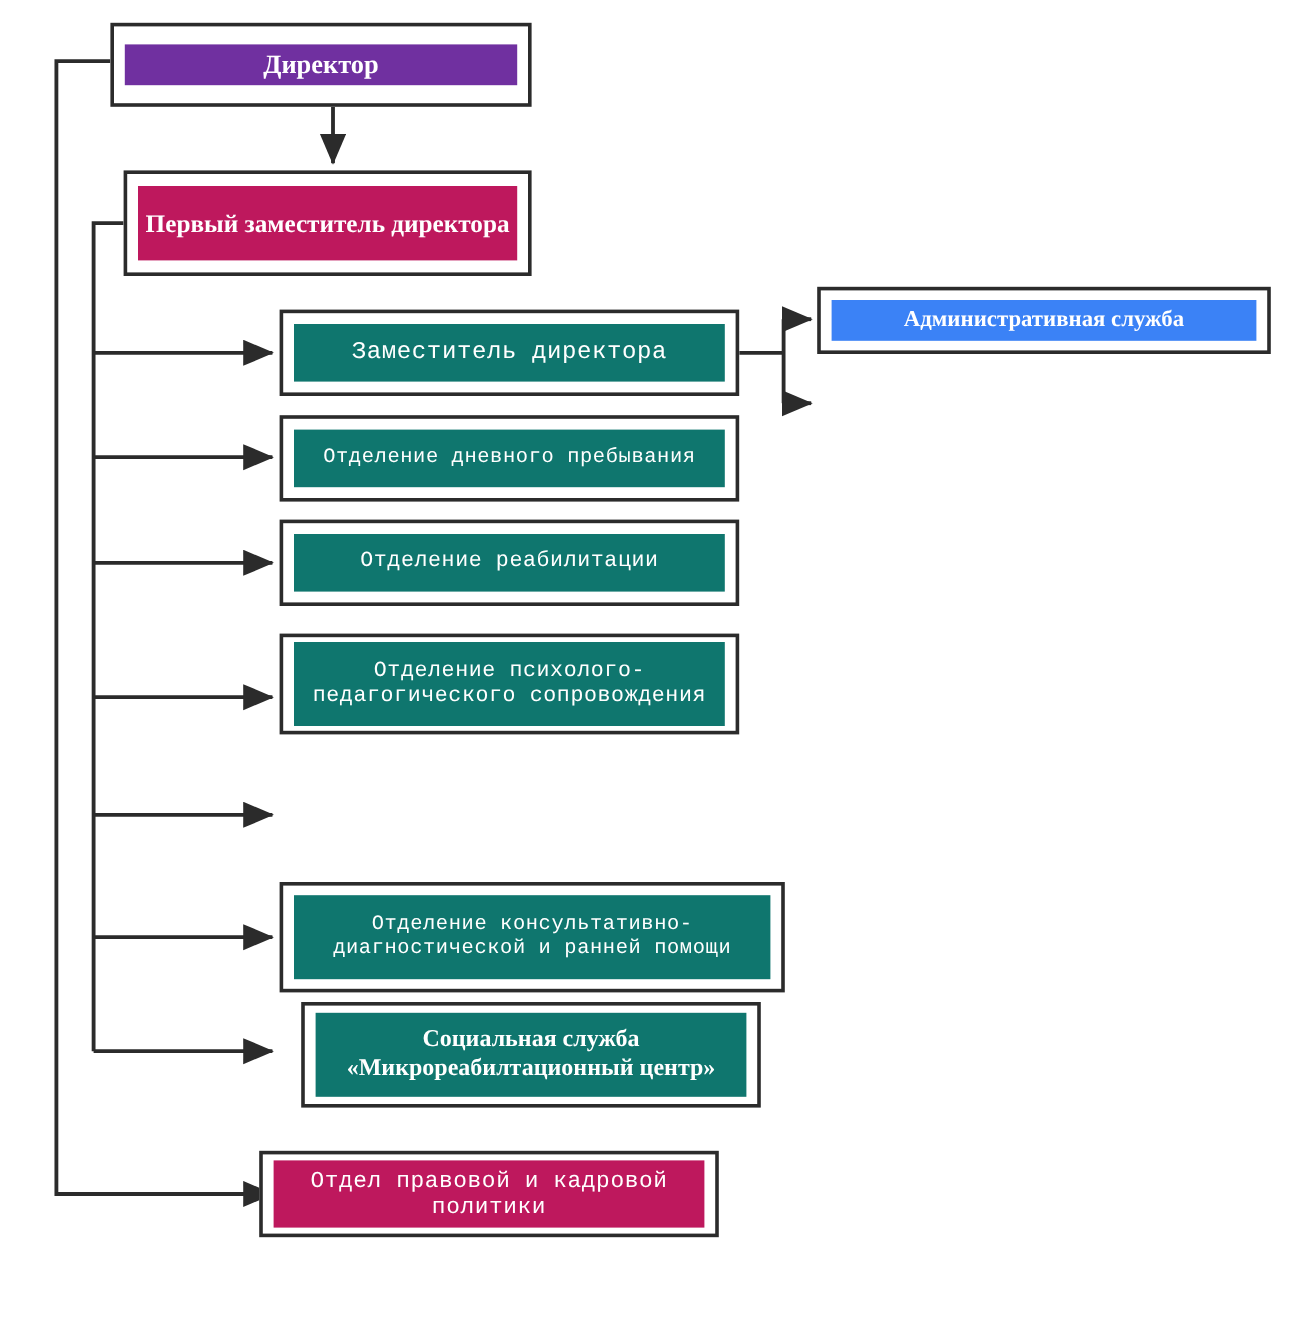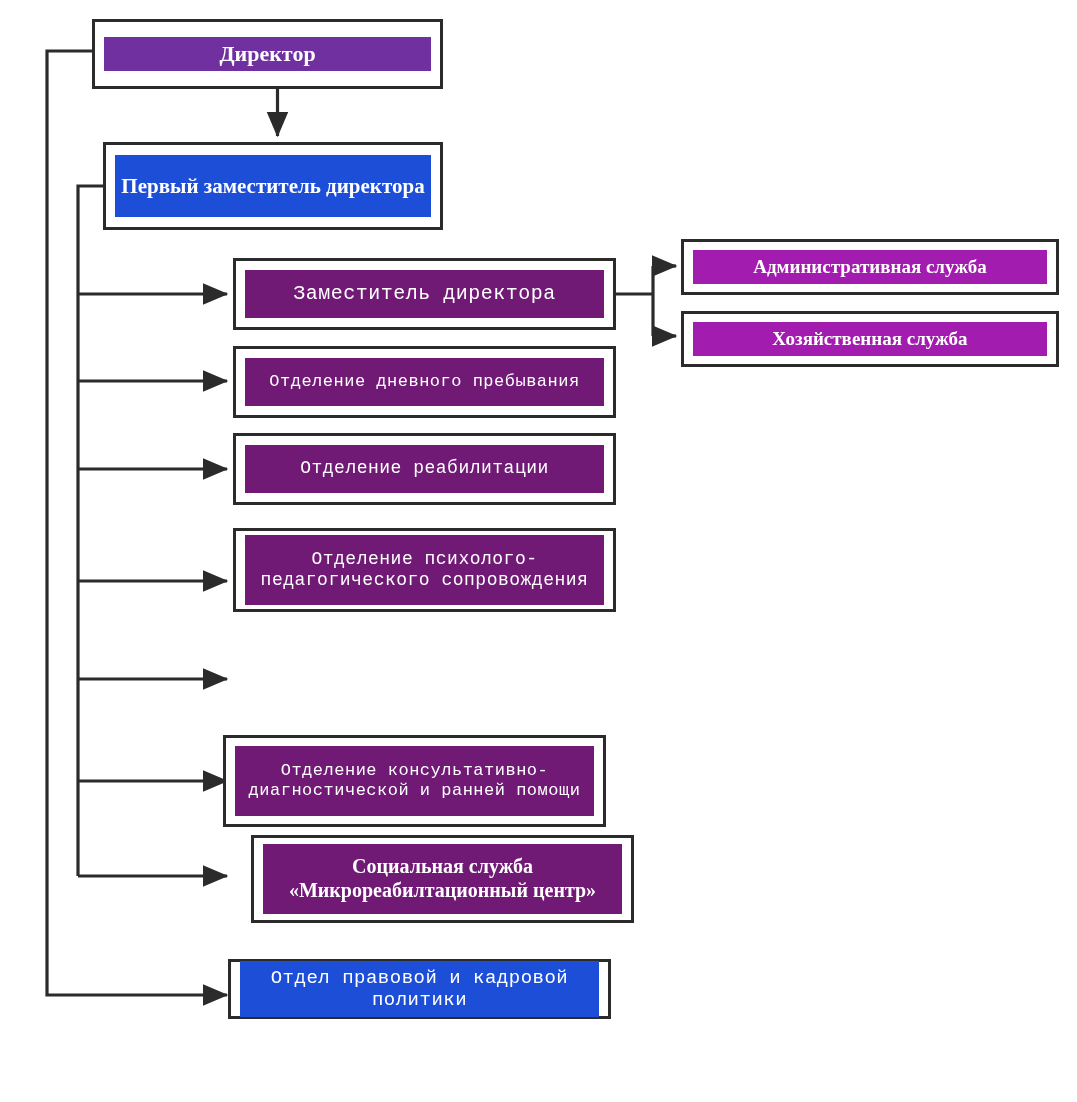--- a/index.html
+++ b/index.html
@@ -44,23 +44,23 @@
     display: flex;
     align-items: center;
     justify-content: center;
     text-align: center;
     color: #ffffff;
     line-height: 1.18;
     padding: 3px 6px;
   }
   
   .fill.purple { background: #7030A0; }
-  .fill.blue   { background: #1d4ed8; }
-  .fill.green  { background: #701a75; }
-  .fill.ltgreen{ background: #a21caf; }
+  .fill.blue   { background: #be185d; }
+  .fill.green  { background: #0f766e; }
+  .fill.ltgreen{ background: #3b82f6; }
 
   
   .serif-bold {
     font-family: "Liberation Serif", serif;
     font-weight: bold;
   }
   .mono {
     font-family: "Liberation Mono", monospace;
     font-weight: normal;
     letter-spacing: 0.5px;
@@ -132,33 +132,30 @@
 
   <div class="node" style="left:233px; top:433px; width:383px; height:72px;">
     <div class="fill green mono t-18 h-48">Отделение реабилитации</div>
   </div>
 
   <div class="node" style="left:233px; top:528px; width:383px; height:84px;">
     <div class="fill green mono t-18 h-70">Отделение психолого-педагогического сопровождения</div>
   </div>
 
 
-  <div class="node" style="left:223px; top:735px; width:383px; height:92px;">
+  <div class="node" style="left:233px; top:735px; width:421px; height:92px;">
     <div class="fill green mono t-17 h-70">Отделение консультативно-диагностической и ранней помощи</div>
   </div>
 
   <div class="node" style="left:251px; top:835px; width:383px; height:88px;">
     <div class="fill green serif-bold t-20 h-70">Социальная служба «Микрореабилтационный центр»</div>
   </div>
 
-  <div class="node" style="left:228px; top:959px; width:383px; height:60px;">
+  <div class="node" style="left:216px; top:959px; width:383px; height:72px;">
     <div class="fill blue mono t-19 h-56">Отдел правовой и кадровой политики</div>
   </div>
 
   <div class="node" style="left:681px; top:239px; width:378px; height:56px;">
     <div class="fill ltgreen serif-bold t-19 h-34">Административная служба</div>
   </div>
 
-  <div class="node" style="left:681px; top:311px; width:378px; height:56px;">
-    <div class="fill ltgreen serif-bold t-19 h-34">Хозяйственная служба</div>
-  </div>
 
 </div>
 
 </body></html>

